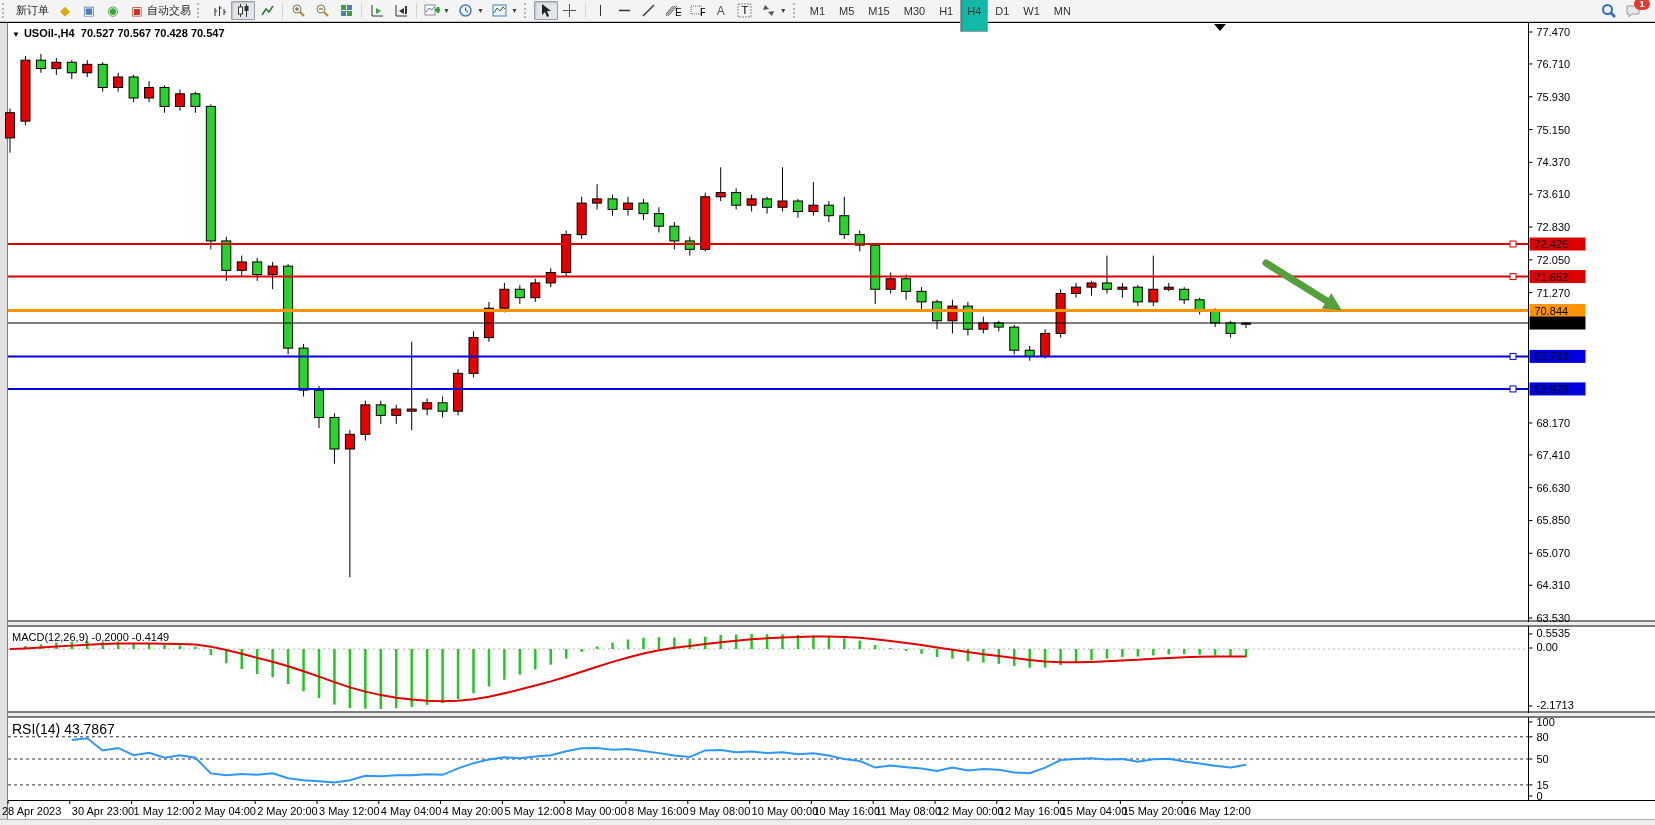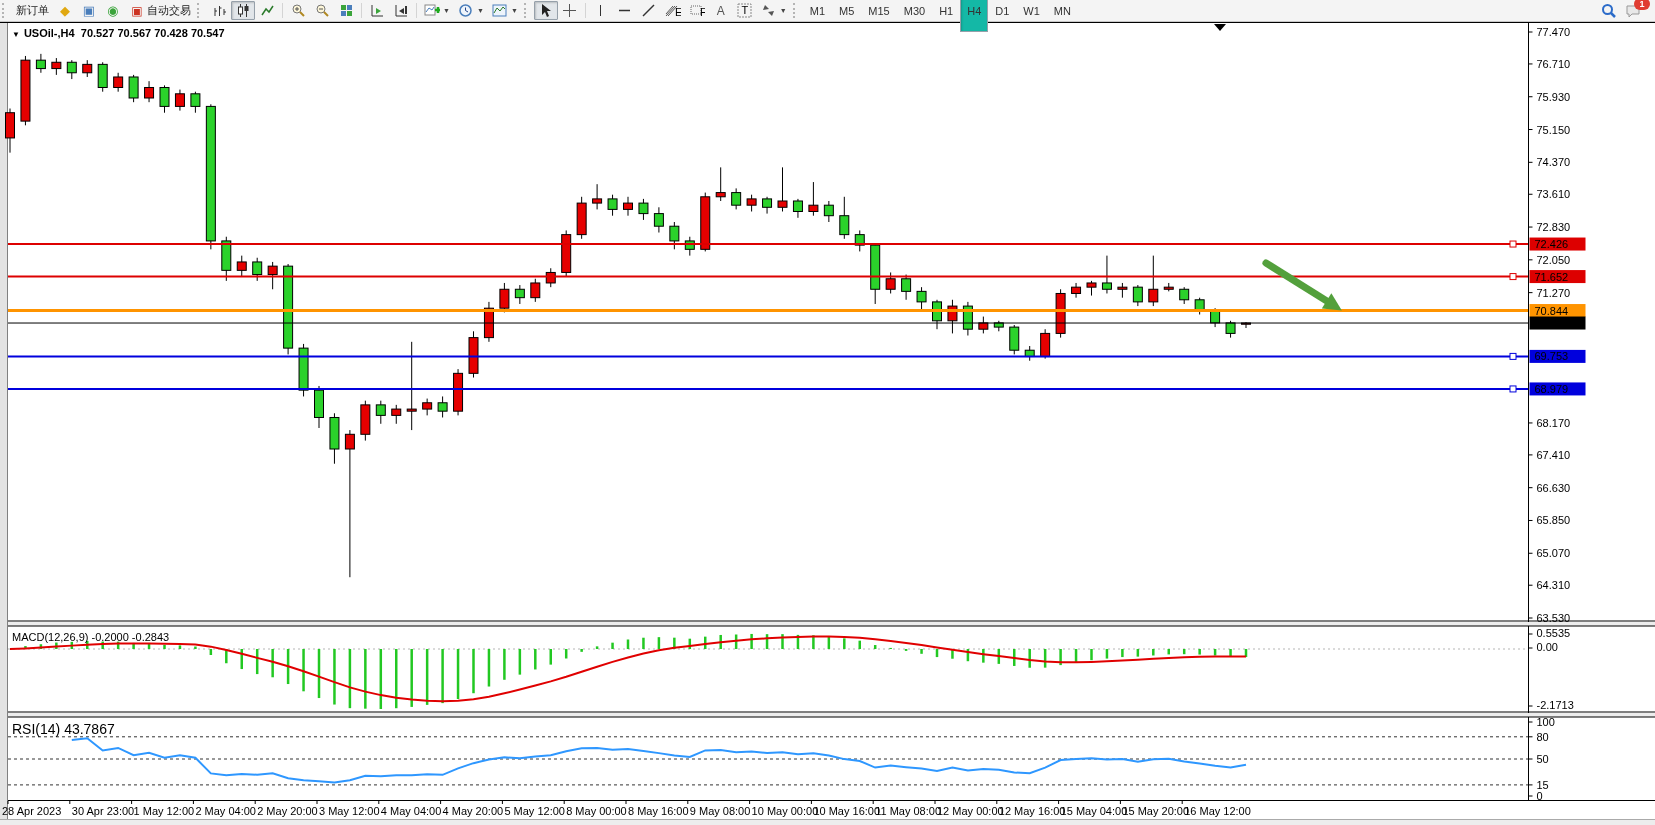--- a/index.html
+++ b/index.html
@@ -253,21 +253,21 @@
         </svg>
       </span>
     <span class="badge">1</span>
   </span>
 </div>
 
 <div class="overlay" id="chart-title">
   <span class="tgl">▼</span><span>USOil-,H4</span>&nbsp;&nbsp;<span>70.527 70.567 70.428 70.547</span>
 </div>
 <div class="overlay" id="macd-label">
-  <span>MACD(12,26,9)</span> <span>-0.2000</span> <span>-0.2843</span>
+  <span>MACD(12,26,9)</span> <span>-0.2000</span> <span>-0.4149</span>
 </div>
 <div class="overlay" id="rsi-label">
   <span>RSI(14)</span> <span>43.7867</span>
 </div>
 
 <svg id="plot" style="position:absolute;top:0;left:0;z-index:1" width="1655" height="825">
     <g>
       <rect x="0" y="21" width="1655" height="804" fill="#ffffff"></rect>
       <rect x="0" y="21" width="7" height="804" fill="#e3e3e3"></rect>
       <line x1="7.5" y1="21" x2="7.5" y2="825" stroke="#808080"></line>

